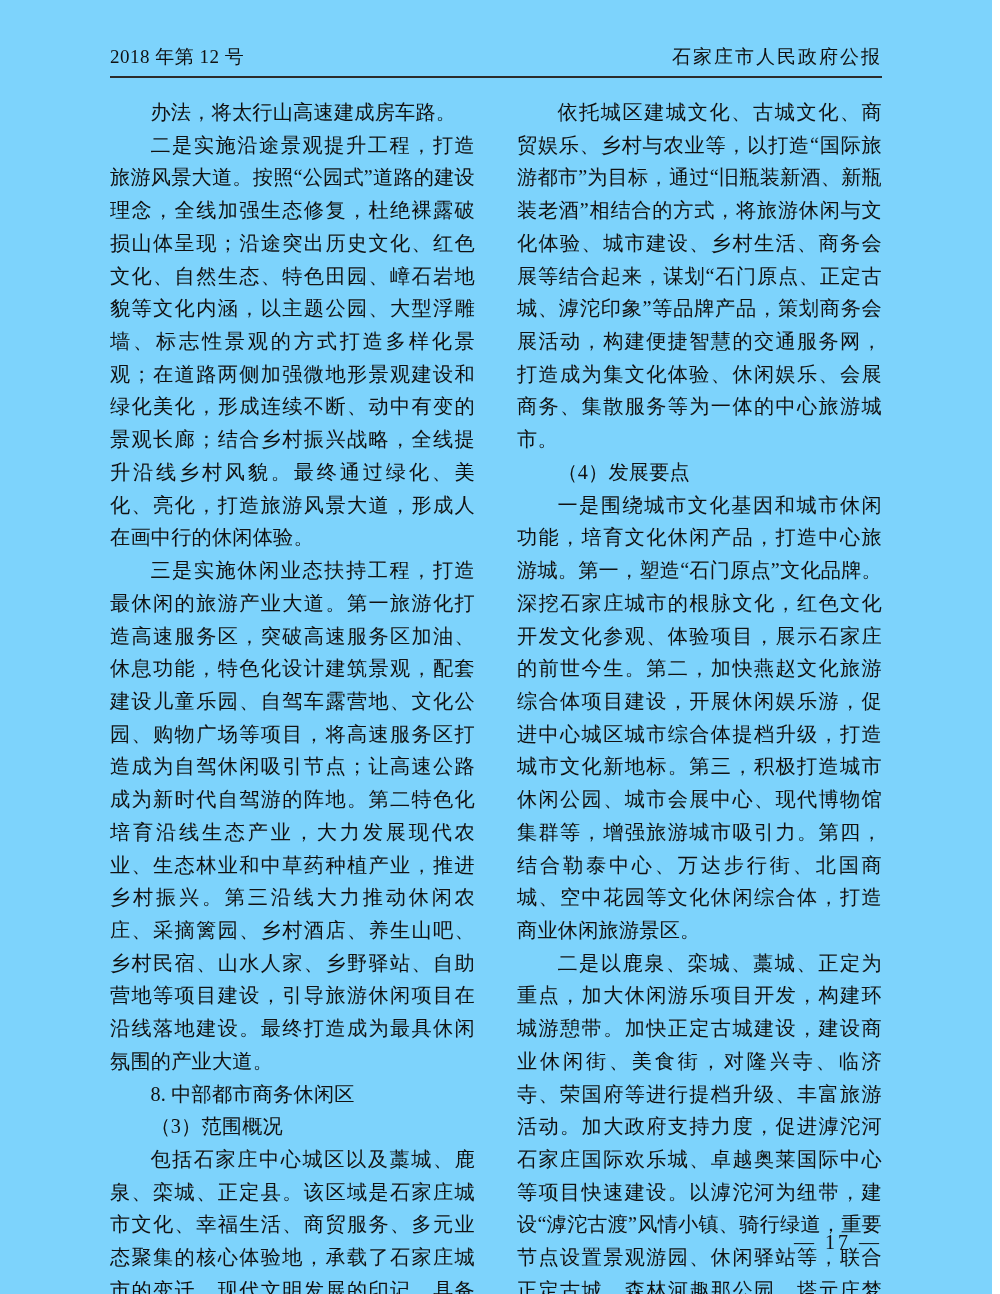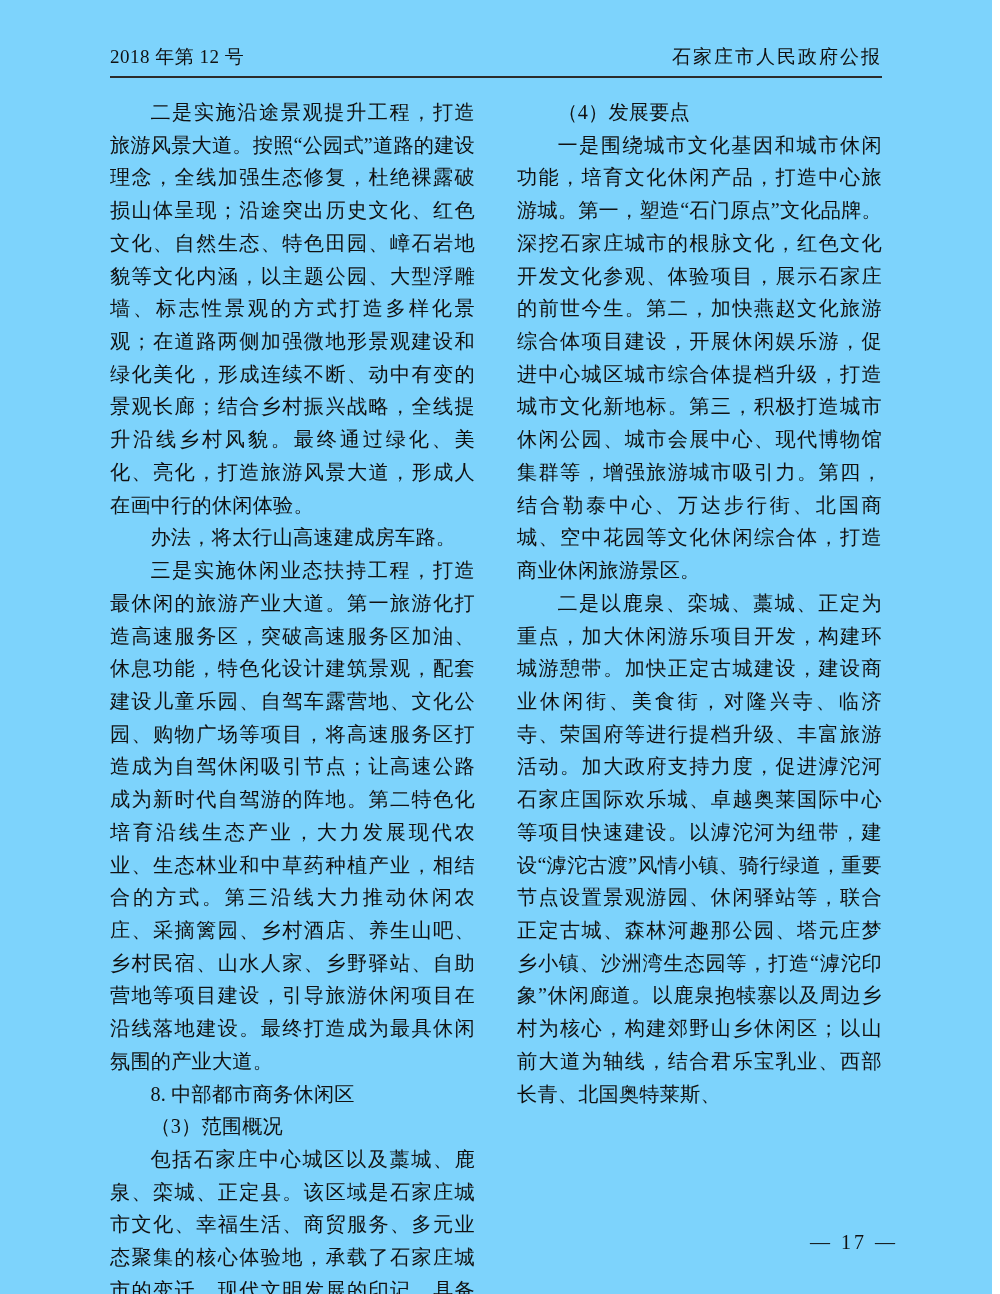--- a/index.html
+++ b/index.html
@@ -52,51 +52,52 @@
     text-justify: inter-ideograph;
     color: #111;
   }
   .column p {
     margin: 0;
     text-indent: 2em;
     letter-spacing: 0.2px;
   }
   .footer {
     position: absolute;
-    right: 94px;
+    right: 110px;
     bottom: 40px;
     font-size: 20px;
     letter-spacing: 3px;
     color: #111;
   }
 </style>
 </head>
 <body>
 
 <div class="page">
 
   <div class="header">
     <div class="header-left">2018 年第 12 号</div>
     <div class="header-right">石家庄市人民政府公报</div>
   </div>
 
   <div class="columns">
 
     <div class="column">
+      <p>办法，将太行山高速建成房车路。</p>
       <p>二是实施沿途景观提升工程，打造旅游风景大道。按照“公园式”道路的建设理念，全线加强生态修复，杜绝裸露破损山体呈现；沿途突出历史文化、红色文化、自然生态、特色田园、嶂石岩地貌等文化内涵，以主题公园、大型浮雕墙、标志性景观的方式打造多样化景观；在道路两侧加强微地形景观建设和绿化美化，形成连续不断、动中有变的景观长廊；结合乡村振兴战略，全线提升沿线乡村风貌。最终通过绿化、美化、亮化，打造旅游风景大道，形成人在画中行的休闲体验。</p>
-      <p>办法，将太行山高速建成房车路。</p>
-      <p>三是实施休闲业态扶持工程，打造最休闲的旅游产业大道。第一旅游化打造高速服务区，突破高速服务区加油、休息功能，特色化设计建筑景观，配套建设儿童乐园、自驾车露营地、文化公园、购物广场等项目，将高速服务区打造成为自驾休闲吸引节点；让高速公路成为新时代自驾游的阵地。第二特色化培育沿线生态产业，大力发展现代农业、生态林业和中草药种植产业，相结合的方式。第三沿线大力推动休闲农庄、采摘篱园、乡村酒店、养生山吧、乡村民宿、山水人家、乡野驿站、自助营地等项目建设，引导旅游休闲项目在沿线落地建设。最终打造成为最具休闲氛围的产业大道。</p>
+      <p>三是实施休闲业态扶持工程，打造最休闲的旅游产业大道。第一旅游化打造高速服务区，突破高速服务区加油、休息功能，特色化设计建筑景观，配套建设儿童乐园、自驾车露营地、文化公园、购物广场等项目，将高速服务区打造成为自驾休闲吸引节点；让高速公路成为新时代自驾游的阵地。第二特色化培育沿线生态产业，大力发展现代农业、生态林业和中草药种植产业，推进乡村振兴。第三沿线大力推动休闲农庄、采摘篱园、乡村酒店、养生山吧、乡村民宿、山水人家、乡野驿站、自助营地等项目建设，引导旅游休闲项目在沿线落地建设。最终打造成为最具休闲氛围的产业大道。</p>
       <p>8. 中部都市商务休闲区</p>
       <p>（3）范围概况</p>
       <p>包括石家庄中心城区以及藁城、鹿泉、栾城、正定县。该区域是石家庄城市文化、幸福生活、商贸服务、多元业态聚集的核心体验地，承载了石家庄城市的变迁、现代文明发展的印记，具备打造成为国际化旅游大城市的基础条件。</p>
       <p>（2）发展定位</p>
 
     </div>
 
     <div class="column">
+      <p>依托城区建城文化、古城文化、商贸娱乐、乡村与农业等，以打造“国际旅游都市”为目标，通过“旧瓶装新酒、新瓶装老酒”相结合的方式，将旅游休闲与文化体验、城市建设、乡村生活、商务会展等结合起来，谋划“石门原点、正定古城、滹沱印象”等品牌产品，策划商务会展活动，构建便捷智慧的交通服务网，打造成为集文化体验、休闲娱乐、会展商务、集散服务等为一体的中心旅游城市。</p>
       <p>（4）发展要点</p>
       <p>一是围绕城市文化基因和城市休闲功能，培育文化休闲产品，打造中心旅游城。第一，塑造“石门原点”文化品牌。深挖石家庄城市的根脉文化，红色文化开发文化参观、体验项目，展示石家庄的前世今生。第二，加快燕赵文化旅游综合体项目建设，开展休闲娱乐游，促进中心城区城市综合体提档升级，打造城市文化新地标。第三，积极打造城市休闲公园、城市会展中心、现代博物馆集群等，增强旅游城市吸引力。第四，结合勒泰中心、万达步行街、北国商城、空中花园等文化休闲综合体，打造商业休闲旅游景区。</p>
       <p>二是以鹿泉、栾城、藁城、正定为重点，加大休闲游乐项目开发，构建环城游憩带。加快正定古城建设，建设商业休闲街、美食街，对隆兴寺、临济寺、荣国府等进行提档升级、丰富旅游活动。加大政府支持力度，促进滹沱河石家庄国际欢乐城、卓越奥莱国际中心等项目快速建设。以滹沱河为纽带，建设“滹沱古渡”风情小镇、骑行绿道，重要节点设置景观游园、休闲驿站等，联合正定古城、森林河趣那公园、塔元庄梦乡小镇、沙洲湾生态园等，打造“滹沱印象”休闲廊道。以鹿泉抱犊寨以及周边乡村为核心，构建郊野山乡休闲区；以山前大道为轴线，结合君乐宝乳业、西部长青、北国奥特莱斯、</p>
     </div>
 
   </div>
 
   <div class="footer">—  17  —</div>
 
 </div>

